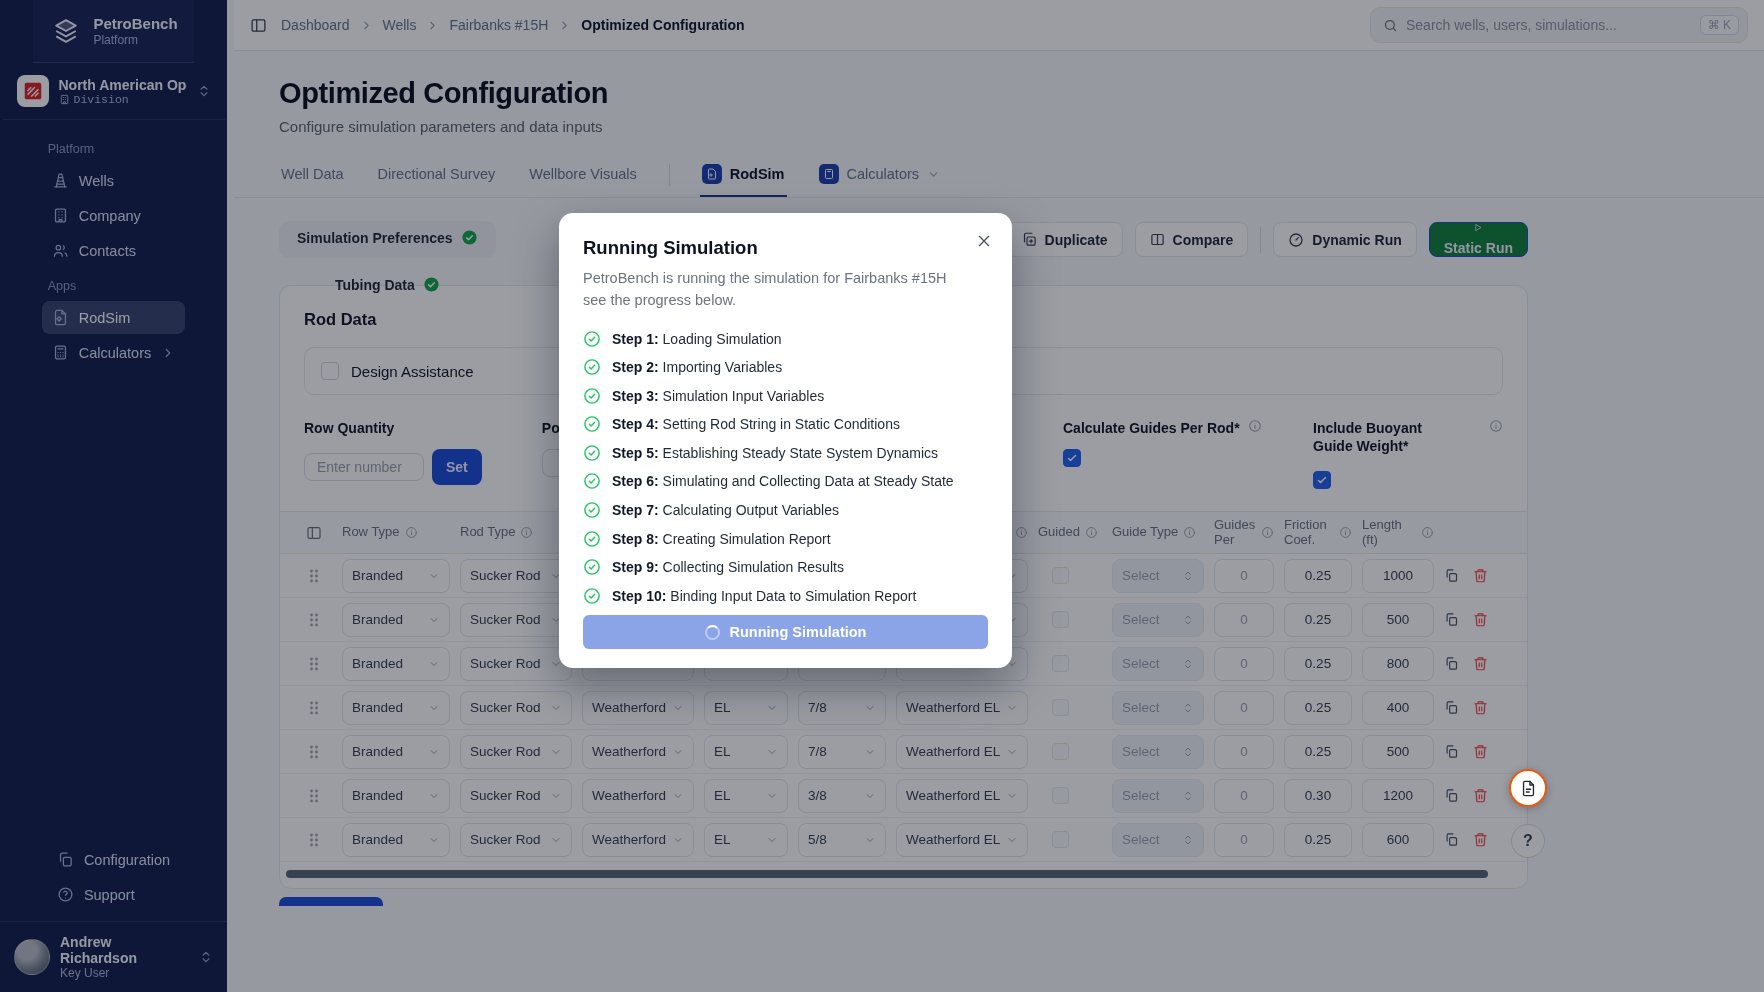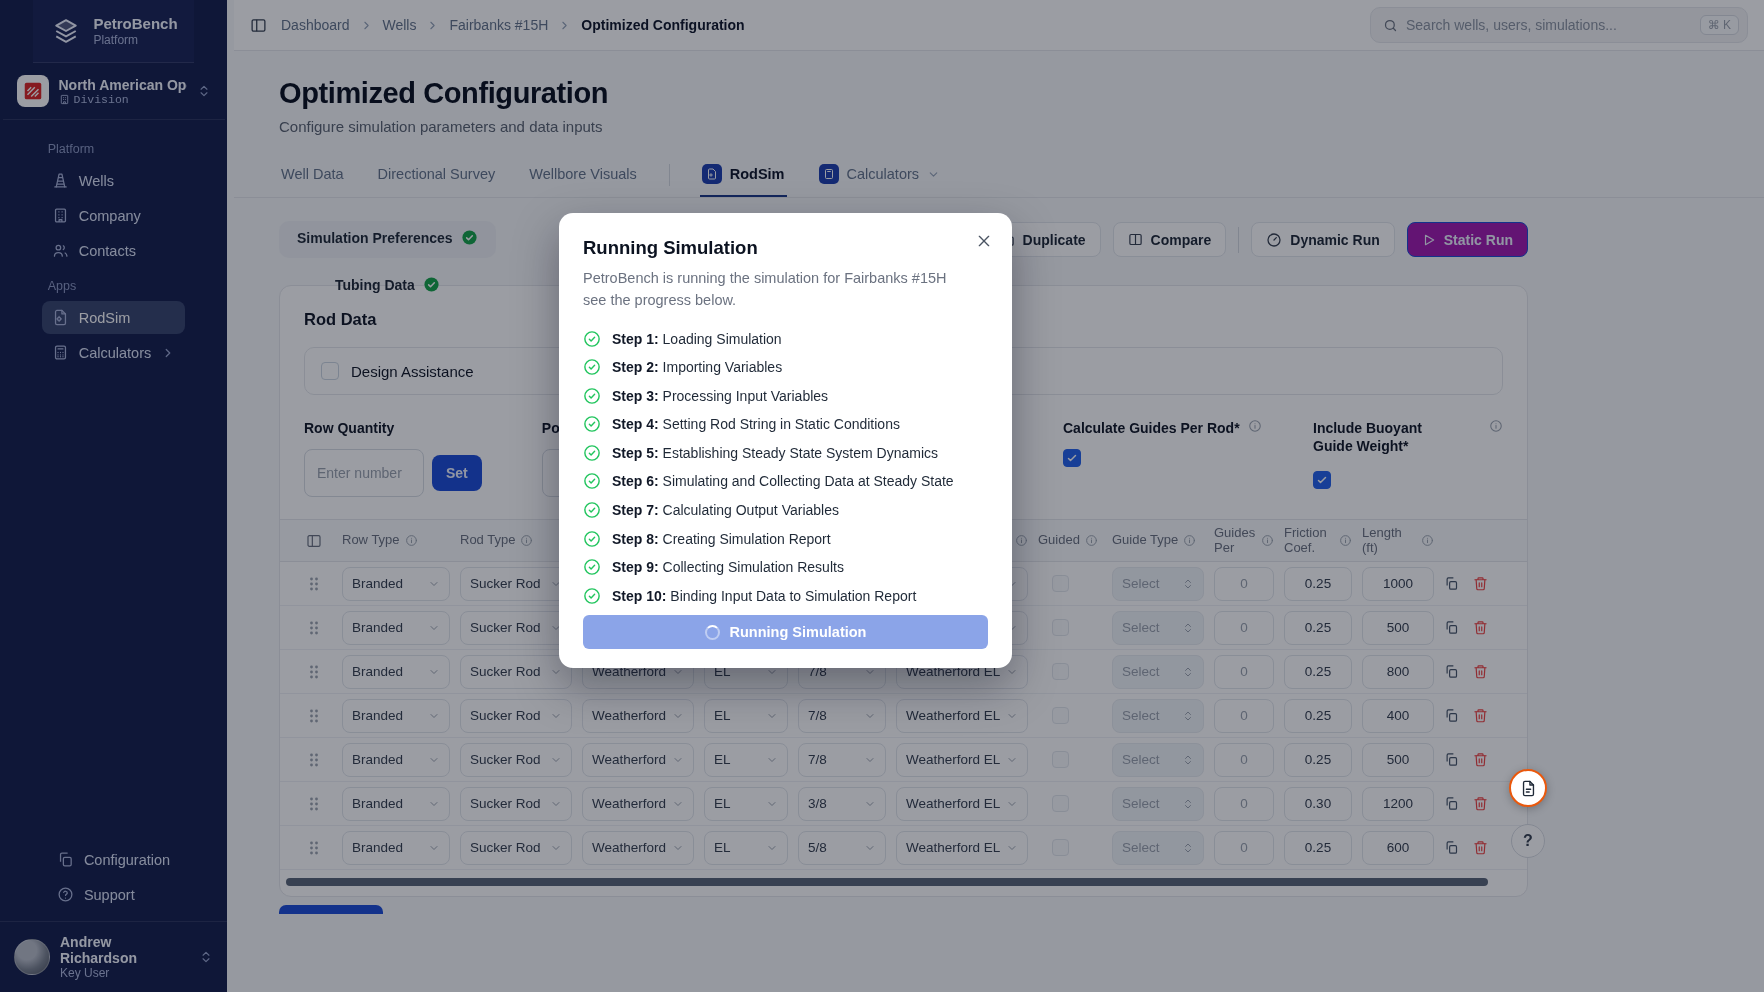--- a/index.html
+++ b/index.html
@@ -49,35 +49,35 @@
   .tab { font-size:14.5px; color:#64748b; padding:7px 2px 11px; cursor:pointer; display:flex; align-items:center; gap:8px; border-bottom:2px solid transparent; }
   .tab.active { color:#0f172a; font-weight:600; border-bottom-color:#1e3a8a; }
   .tab-badge { width:20px; height:20px; border-radius:5px; background:#1e40af; color:#fff; display:flex; align-items:center; justify-content:center; }
   .tab-divider { width:1px; height:22px; background:#d4d9e0; margin-bottom:4px; }
 
   .toolbar { display:flex; align-items:center; margin-top:23px; gap:12px; }
   .pills { background:#eef1f5; border-radius:10px; padding:8px 18px; display:flex; align-items:center; gap:30px; height:37px;flex-direction:column; }
   .pill { display:flex; align-items:center; gap:8px; font-size:14px; font-weight:600; color:#1f2937; cursor:pointer; white-space:nowrap; }
   .btn { display:flex; align-items:center; gap:8px; font-size:14px; font-weight:600; color:#1f2937; background:#fff; border:1px solid #e2e6ec; border-radius:8px; height:35px; padding:0 14px; cursor:pointer; font-family:inherit; }
   .btn.icon-only { width:35px; padding:0; justify-content:center; }
-  .btn.primary { background:#a21caf; border-color:#1d4ed8; color:#eef2ff; }
+  .btn.primary { background:#15803d; border-color:#1d4ed8; color:#eef2ff;flex-direction:column; }
   .v-divider { width:1px; height:26px; background:#d4d9e0; }
 
   
   .card { background:#fff; border:1px solid #e5e7eb; border-radius:12px; margin-top:27px; overflow:hidden; }
   .card-pad { padding:20px 24px 0; }
   .card-title { font-size:16.5px; font-weight:700; color:#111827; margin-top:4px; }
   .assist-box { border:1px solid #e5e7eb; border-radius:10px; height:48px; display:flex; align-items:center; gap:12px; padding:0 16px; margin-top:18px; }
   .checkbox { width:18px; height:18px; border:1.5px solid #cbd5e1; border-radius:4px; background:#fff; cursor:pointer; }
   .checkbox.checked { background:#2563eb; border-color:#2563eb; display:flex; align-items:center; justify-content:center; color:#fff; }
   .assist-label { font-size:15px; color:#111827; }
   .fields { display:flex; margin-top:24px; align-items:flex-start; }
   .fgroup .flabel { font-size:14px; font-weight:600; color:#111827; display:flex; align-items:flex-start; gap:8px; line-height:1.3; }
   .frow { display:flex; gap:8px; margin-top:12px; align-items:center; }
-  .tinput { height:48px; border:1px solid #d7dce3; border-radius:8px; padding:0 12px; font-size:14px; color:#374151; outline:none; background:#fff; font-family:inherit; }
+  .tinput { height:28px; border:1px solid #d7dce3; border-radius:8px; padding:0 12px; font-size:14px; color:#374151; outline:none; background:#fff; font-family:inherit; }
   .tinput::placeholder { color:#9aa2ae; }
   .btn-set { height:36px; padding:0 14px; background:#1d4ed8; color:#eef2ff; border:none; border-radius:8px; font-size:14px; font-weight:600; cursor:pointer; font-family:inherit; }
   .g3 { margin-left:auto; width:250px; }
   .g4 { width:190px; }
   .info { color:#9aa2ae; display:inline-flex; flex:none; }
 
   
   .tablewrap { margin-top:22px; border-top:1px solid #e5e7eb; }
   .tgrid { display:grid; grid-template-columns:36px 108px 112px 112px 84px 88px 132px 64px 92px 60px 68px 72px 52px; column-gap:10px; align-items:center; padding:0 16px; }
   .thead { background:#f8fafc; border-bottom:1px solid #e5e7eb; min-height:42px; padding-top:4px; padding-bottom:4px; }
@@ -1115,21 +1115,21 @@
         <span class="step-label"><b>Step 2:</b> <span>Importing Variables</span></span>
       </div>
 
       <div class="step">
         <span class="step-ico">
           <svg width="18" height="18" viewBox="0 0 24 24" fill="none" stroke="currentColor" stroke-width="1.9" stroke-linecap="round" stroke-linejoin="round">
             <circle cx="12" cy="12" r="9.5"></circle>
             <path d="M8.5 12.3l2.3 2.3 4.7-4.8"></path>
           </svg>
         </span>
-        <span class="step-label"><b>Step 3:</b> <span>Processing Input Variables</span></span>
+        <span class="step-label"><b>Step 3:</b> <span>Simulation Input Variables</span></span>
       </div>
 
       <div class="step">
         <span class="step-ico">
           <svg width="18" height="18" viewBox="0 0 24 24" fill="none" stroke="currentColor" stroke-width="1.9" stroke-linecap="round" stroke-linejoin="round">
             <circle cx="12" cy="12" r="9.5"></circle>
             <path d="M8.5 12.3l2.3 2.3 4.7-4.8"></path>
           </svg>
         </span>
         <span class="step-label"><b>Step 4:</b> <span>Setting Rod String in Static Conditions</span></span>

